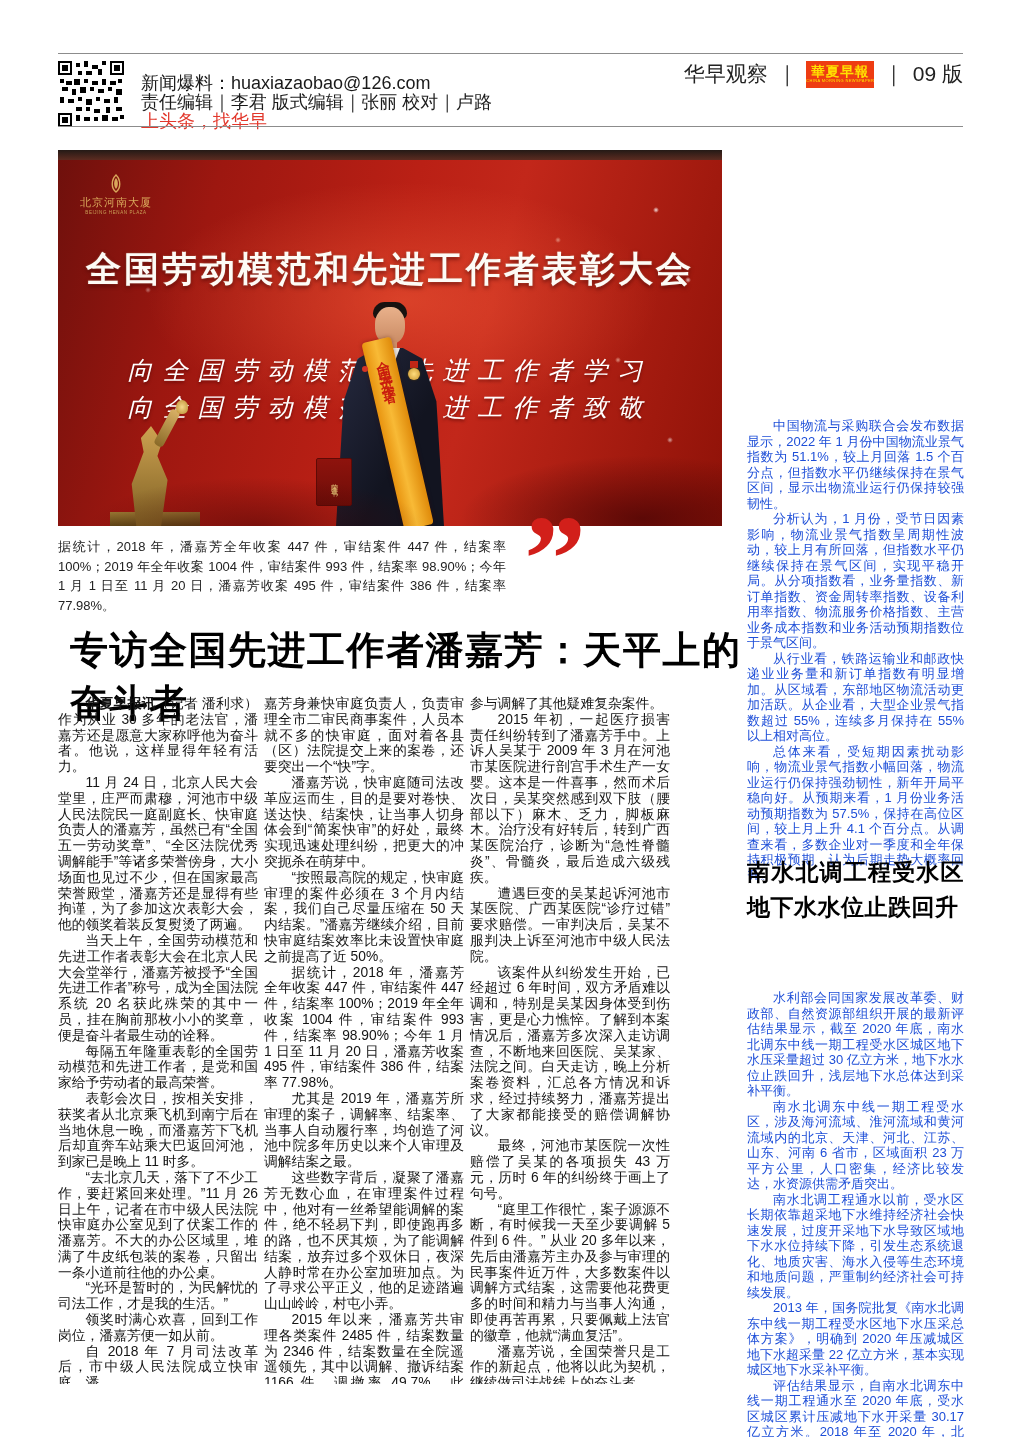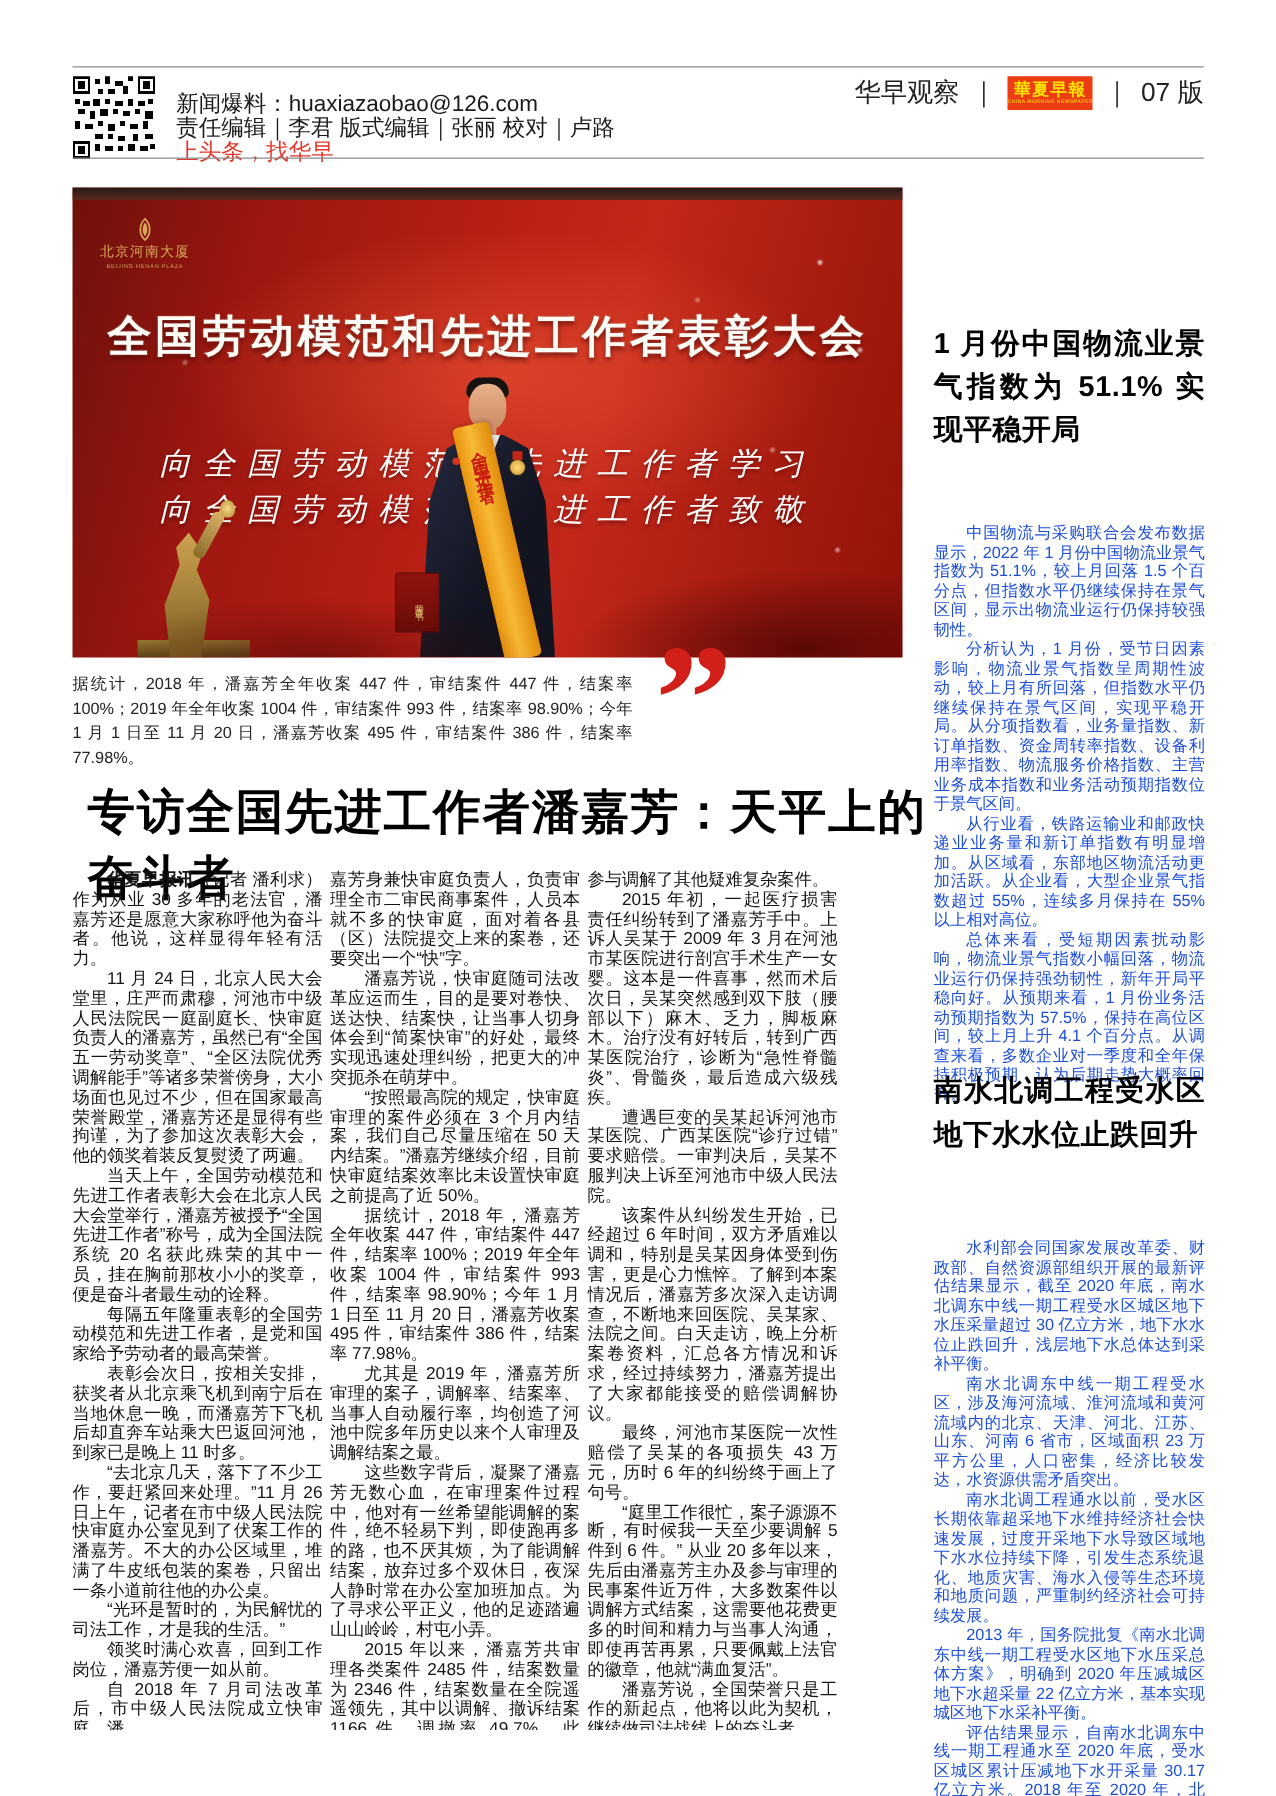--- a/index.html
+++ b/index.html
@@ -165,21 +165,21 @@
   </div>
 
   <div class="mast-right">
     <span>华早观察</span>
     <span>｜</span>
     <span class="brand-box">
       <span class="brand-name">華夏早報</span>
       <span class="brand-sub">CHINA MORNING NEWSPAPER</span>
     </span>
     <span>｜</span>
-    <span>07 版</span>
+    <span>09 版</span>
   </div>
 
   <div class="rule rule-bottom"></div>
 
   <div class="photo">
     <div class="photo-topband"></div>
 
     <div class="venue">
       <svg class="venue-icon" width="26" height="20" viewBox="0 0 26 20">
         <path d="M13 1 C8 6 8 14 13 18 C18 14 18 6 13 1 Z" fill="none" stroke="#d9a85b" stroke-width="1.4"></path>
@@ -248,21 +248,20 @@
         <p class="para cont">参与调解了其他疑难复杂案件。</p>
         <p class="para">2015 年初，一起医疗损害责任纠纷转到了潘嘉芳手中。上诉人吴某于 2009 年 3 月在河池市某医院进行剖宫手术生产一女婴。这本是一件喜事，然而术后次日，吴某突然感到双下肢（腰部以下）麻木、乏力，脚板麻木。治疗没有好转后，转到广西某医院治疗，诊断为“急性脊髓炎”、骨髓炎，最后造成六级残疾。</p>
         <p class="para">遭遇巨变的吴某起诉河池市某医院、广西某医院“诊疗过错”要求赔偿。一审判决后，吴某不服判决上诉至河池市中级人民法院。</p>
         <p class="para">该案件从纠纷发生开始，已经超过 6 年时间，双方矛盾难以调和，特别是吴某因身体受到伤害，更是心力憔悴。了解到本案情况后，潘嘉芳多次深入走访调查，不断地来回医院、吴某家、法院之间。白天走访，晚上分析案卷资料，汇总各方情况和诉求，经过持续努力，潘嘉芳提出了大家都能接受的赔偿调解协议。</p>
         <p class="para">最终，河池市某医院一次性赔偿了吴某的各项损失 43 万元，历时 6 年的纠纷终于画上了句号。</p>
         <p class="para">“庭里工作很忙，案子源源不断，有时候我一天至少要调解 5 件到 6 件。” 从业 20 多年以来，先后由潘嘉芳主办及参与审理的民事案件近万件，大多数案件以调解方式结案，这需要他花费更多的时间和精力与当事人沟通，即使再苦再累，只要佩戴上法官的徽章，他就“满血复活”。</p>
         <p class="para">潘嘉芳说，全国荣誉只是工作的新起点，他将以此为契机，继续做司法战线上的奋斗者。</p>
       </div>
   </div>
 
-  <h2 class="sb-title sb-title-1">1 月份中国物流业景气指数为 51.1% 实现平稳开局</h2>
   <div class="sb-body sb-body-1">
       <p class="para">中国物流与采购联合会发布数据显示，2022 年 1 月份中国物流业景气指数为 51.1%，较上月回落 1.5 个百分点，但指数水平仍继续保持在景气区间，显示出物流业运行仍保持较强韧性。</p>
       <p class="para">分析认为，1 月份，受节日因素影响，物流业景气指数呈周期性波动，较上月有所回落，但指数水平仍继续保持在景气区间，实现平稳开局。从分项指数看，业务量指数、新订单指数、资金周转率指数、设备利用率指数、物流服务价格指数、主营业务成本指数和业务活动预期指数位于景气区间。</p>
       <p class="para">从行业看，铁路运输业和邮政快递业业务量和新订单指数有明显增加。从区域看，东部地区物流活动更加活跃。从企业看，大型企业景气指数超过 55%，连续多月保持在 55% 以上相对高位。</p>
       <p class="para">总体来看，受短期因素扰动影响，物流业景气指数小幅回落，物流业运行仍保持强劲韧性，新年开局平稳向好。从预期来看，1 月份业务活动预期指数为 57.5%，保持在高位区间，较上月上升 4.1 个百分点。从调查来看，多数企业对一季度和全年保持积极预期，认为后期走势大概率回升。</p>
     </div>
 
   <h2 class="sb-title sb-title-2">南水北调工程受水区地下水水位止跌回升</h2>
   <div class="sb-body sb-body-2">
       <p class="para">水利部会同国家发展改革委、财政部、自然资源部组织开展的最新评估结果显示，截至 2020 年底，南水北调东中线一期工程受水区城区地下水压采量超过 30 亿立方米，地下水水位止跌回升，浅层地下水总体达到采补平衡。</p>

